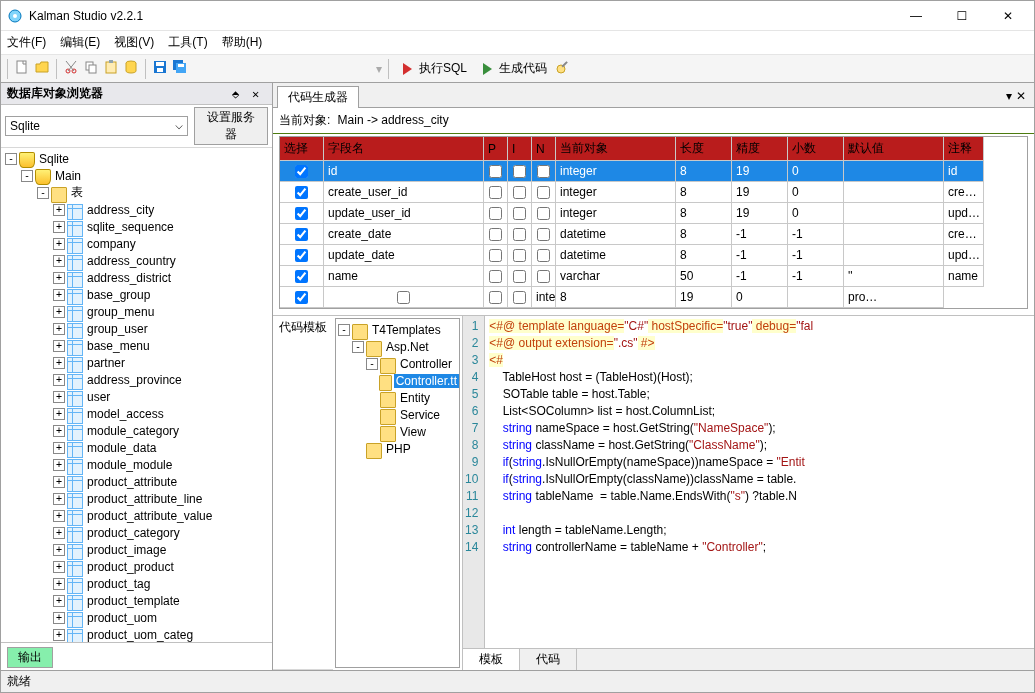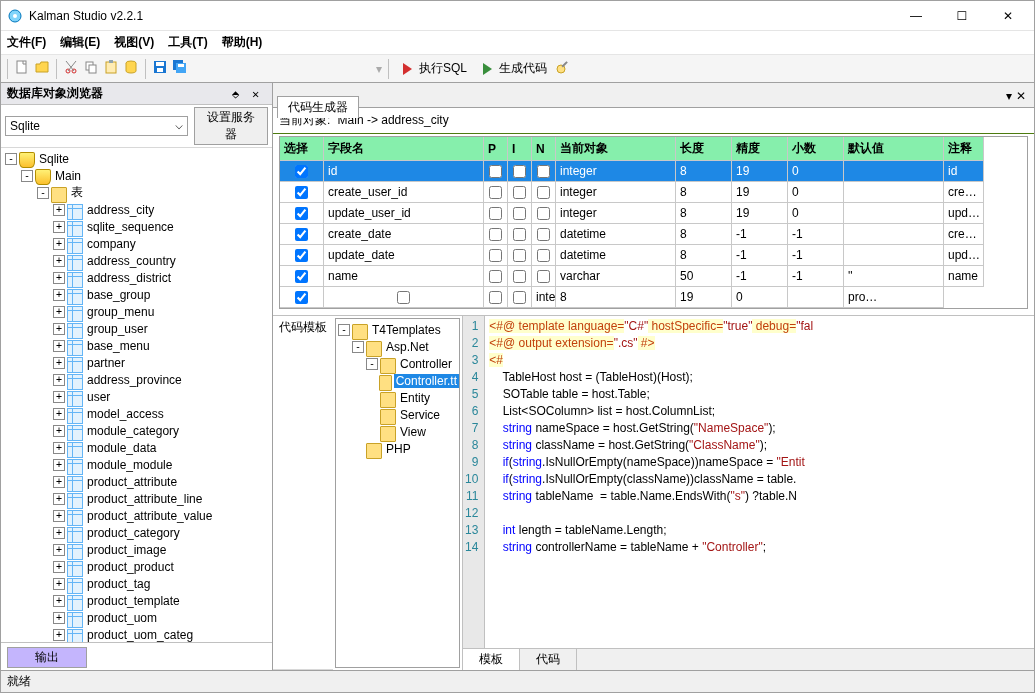--- a/index.html
+++ b/index.html
@@ -3,21 +3,21 @@
 <meta charset="utf-8">
 <style>
 * { margin: 0; padding: 0; box-sizing: border-box; font-family: "Microsoft YaHei", "Segoe UI", Tahoma, sans-serif; font-size: 12px; }
 body { background: #fff; overflow: hidden; width: 1035px; height: 693px; display: flex; flex-direction: column; border: 1px solid #a0a0a0; }
 .titlebar { height: 30px; display: flex; align-items: center; padding: 0 6px; background: #fff; border-bottom: 1px solid #e5e5e5; }
 .titlebar-icon { width: 16px; height: 16px; margin-right: 6px; }
 .titlebar-text { flex: 1; color: #000; }
 .win-btns { display: flex; gap: 18px; margin-right: 6px; }
 .win-btn { width: 28px; text-align: center; font-family: "Segoe UI Symbol", sans-serif; }
 .menubar { height: 24px; display: flex; align-items: center; padding: 0 6px; gap: 14px; border-bottom: 1px solid #e5e5e5; }
-.menubar span { color: #000; cursor: default; font-weight: bold; }
+.menubar span { color: #000; cursor: default; }
 .toolbar { height: 28px; display: flex; align-items: center; padding: 0 4px; gap: 4px; border-bottom: 1px solid #a0a0a0; background: #f5f5f5; }
 .tb-sep { width: 1px; height: 20px; background: #c0c0c0; margin: 0 2px; }
 .tb-txt { display: flex; align-items: center; gap: 4px; padding: 0 4px; }
 .main-split { flex: 1; display: flex; min-height: 0; }
 .left-panel { width: 272px; display: flex; flex-direction: column; border-right: 1px solid #a0a0a0; }
 .panel-header { display: flex; align-items: center; padding: 2px 6px; background: #e8e8ec; border-bottom: 1px solid #c0c0c0; }
 .panel-header .ttl { flex: 1; font-weight: bold; }
 .panel-header .hicon { width: 14px; margin-left: 6px; font-family: monospace; }
 .db-toolbar { display: flex; align-items: center; padding: 2px 4px; border-bottom: 1px solid #d8d8d8; }
 .db-dropdown { width: 195px; height: 20px; border: 1px solid #a0a0a0; background: #fff; display: flex; align-items: center; padding: 0 4px; }
@@ -33,31 +33,31 @@
 .tree-row .nogl { width: 12px; margin-right: 2px; }
 .tree-row .ico { width: 16px; height: 16px; margin-right: 2px; display: inline-block; position: relative; }
 .tree-row .lbl { padding: 0 2px; }
 .ico-db { background: linear-gradient(#fff176, #fbc02d); border: 1px solid #b28d00; border-radius: 2px 2px 4px 4px / 2px 2px 6px 6px; height: 12px; width: 14px; top: 1px; }
 .ico-folder { background: #ffe082; border: 1px solid #c9a227; height: 11px; width: 14px; top: 2px; border-radius: 1px; }
 .ico-table { background: #e3f2fd; border: 1px solid #64b5f6; height: 11px; width: 14px; top: 2px; }
 .ico-table::after { content: ""; position: absolute; left: 0; right: 0; top: 3px; border-top: 1px solid #64b5f6; }
 .ico-table::before { content: ""; position: absolute; top: 0; bottom: 0; left: 4px; border-left: 1px solid #64b5f6; }
 .ind { display: inline-block; }
 .output-tab-row { padding: 4px 6px 2px; border-top: 1px solid #c0c0c0; }
-.output-tab { border: 1px solid #a0a0a0; padding: 1px 27px; background: #c4b5fd; display: inline-block; }
+.output-tab { border: 1px solid #a0a0a0; padding: 1px 10px; background: #86efac; display: inline-block; }
 .statusbar { height: 22px; border-top: 1px solid #a0a0a0; display: flex; align-items: center; padding: 0 6px; background: #f0f0f0; }
 .right-panel { flex: 1; display: flex; flex-direction: column; min-width: 0; }
 .doc-tabs { display: flex; padding: 2px 4px 0; background: #f0f0f0; border-bottom: 1px solid #a0a0a0; }
 .doc-tab { border: 1px solid #a0a0a0; border-bottom: none; padding: 2px 10px; background: #fff; }
-.doc-tab.active { position: relative; top: 11px; }
+.doc-tab.active { position: relative; top: 1px; }
 .doc-tools { margin-left: auto; display: flex; gap: 4px; align-items: center; padding-right: 4px; font-family: monospace; }
 .cur-obj { padding: 4px 6px; font-family: "SimSun", monospace; border-bottom: 1px solid #4d7c0f; }
 .grid { display: grid; grid-template-columns: 44px 160px 24px 24px 24px 120px 56px 56px 56px 100px 40px; border: 1px solid #a0a0a0; margin: 2px 6px 6px; font-family: "SimSun", monospace; }
 .grid > div { border-right: 1px solid #c8c8c8; border-bottom: 1px solid #c8c8c8; padding: 3px 4px; white-space: nowrap; overflow: hidden; display: flex; align-items: center; }
-.grid .hdr { background: #86efac; font-weight: bold; justify-content: flex-start; }
+.grid .hdr { background: #b91c1c; font-weight: normal; justify-content: flex-start; }
 .grid .cb { justify-content: center; }
 .grid .cb input { width: 13px; height: 13px; }
 .grid .sel { background: #1e88e5 !important; color: #fff; }
 .lower-split { flex: 1; display: flex; min-height: 0; border-top: 1px solid #c0c0c0; }
 .tmpl-panel { width: 190px; display: flex; flex-direction: row; border-right: 1px solid #c0c0c0; }
 .tmpl-title { padding: 3px 6px; border-bottom: 1px solid #d8d8d8; }
 .tmpl-tree { flex: 1; overflow: auto; border: 1px solid #a0a0a0; margin: 2px; padding-top: 2px; }
 .tmpl-tree .sel .lbl { background: #1e88e5; color: #fff; }
 .code-panel { flex: 1; display: flex; flex-direction: column; min-width: 0; }
 .code-path { padding: 4px 6px; font-family: Consolas, monospace; border-bottom: 1px solid #d8d8d8; white-space: nowrap; overflow: hidden; }

